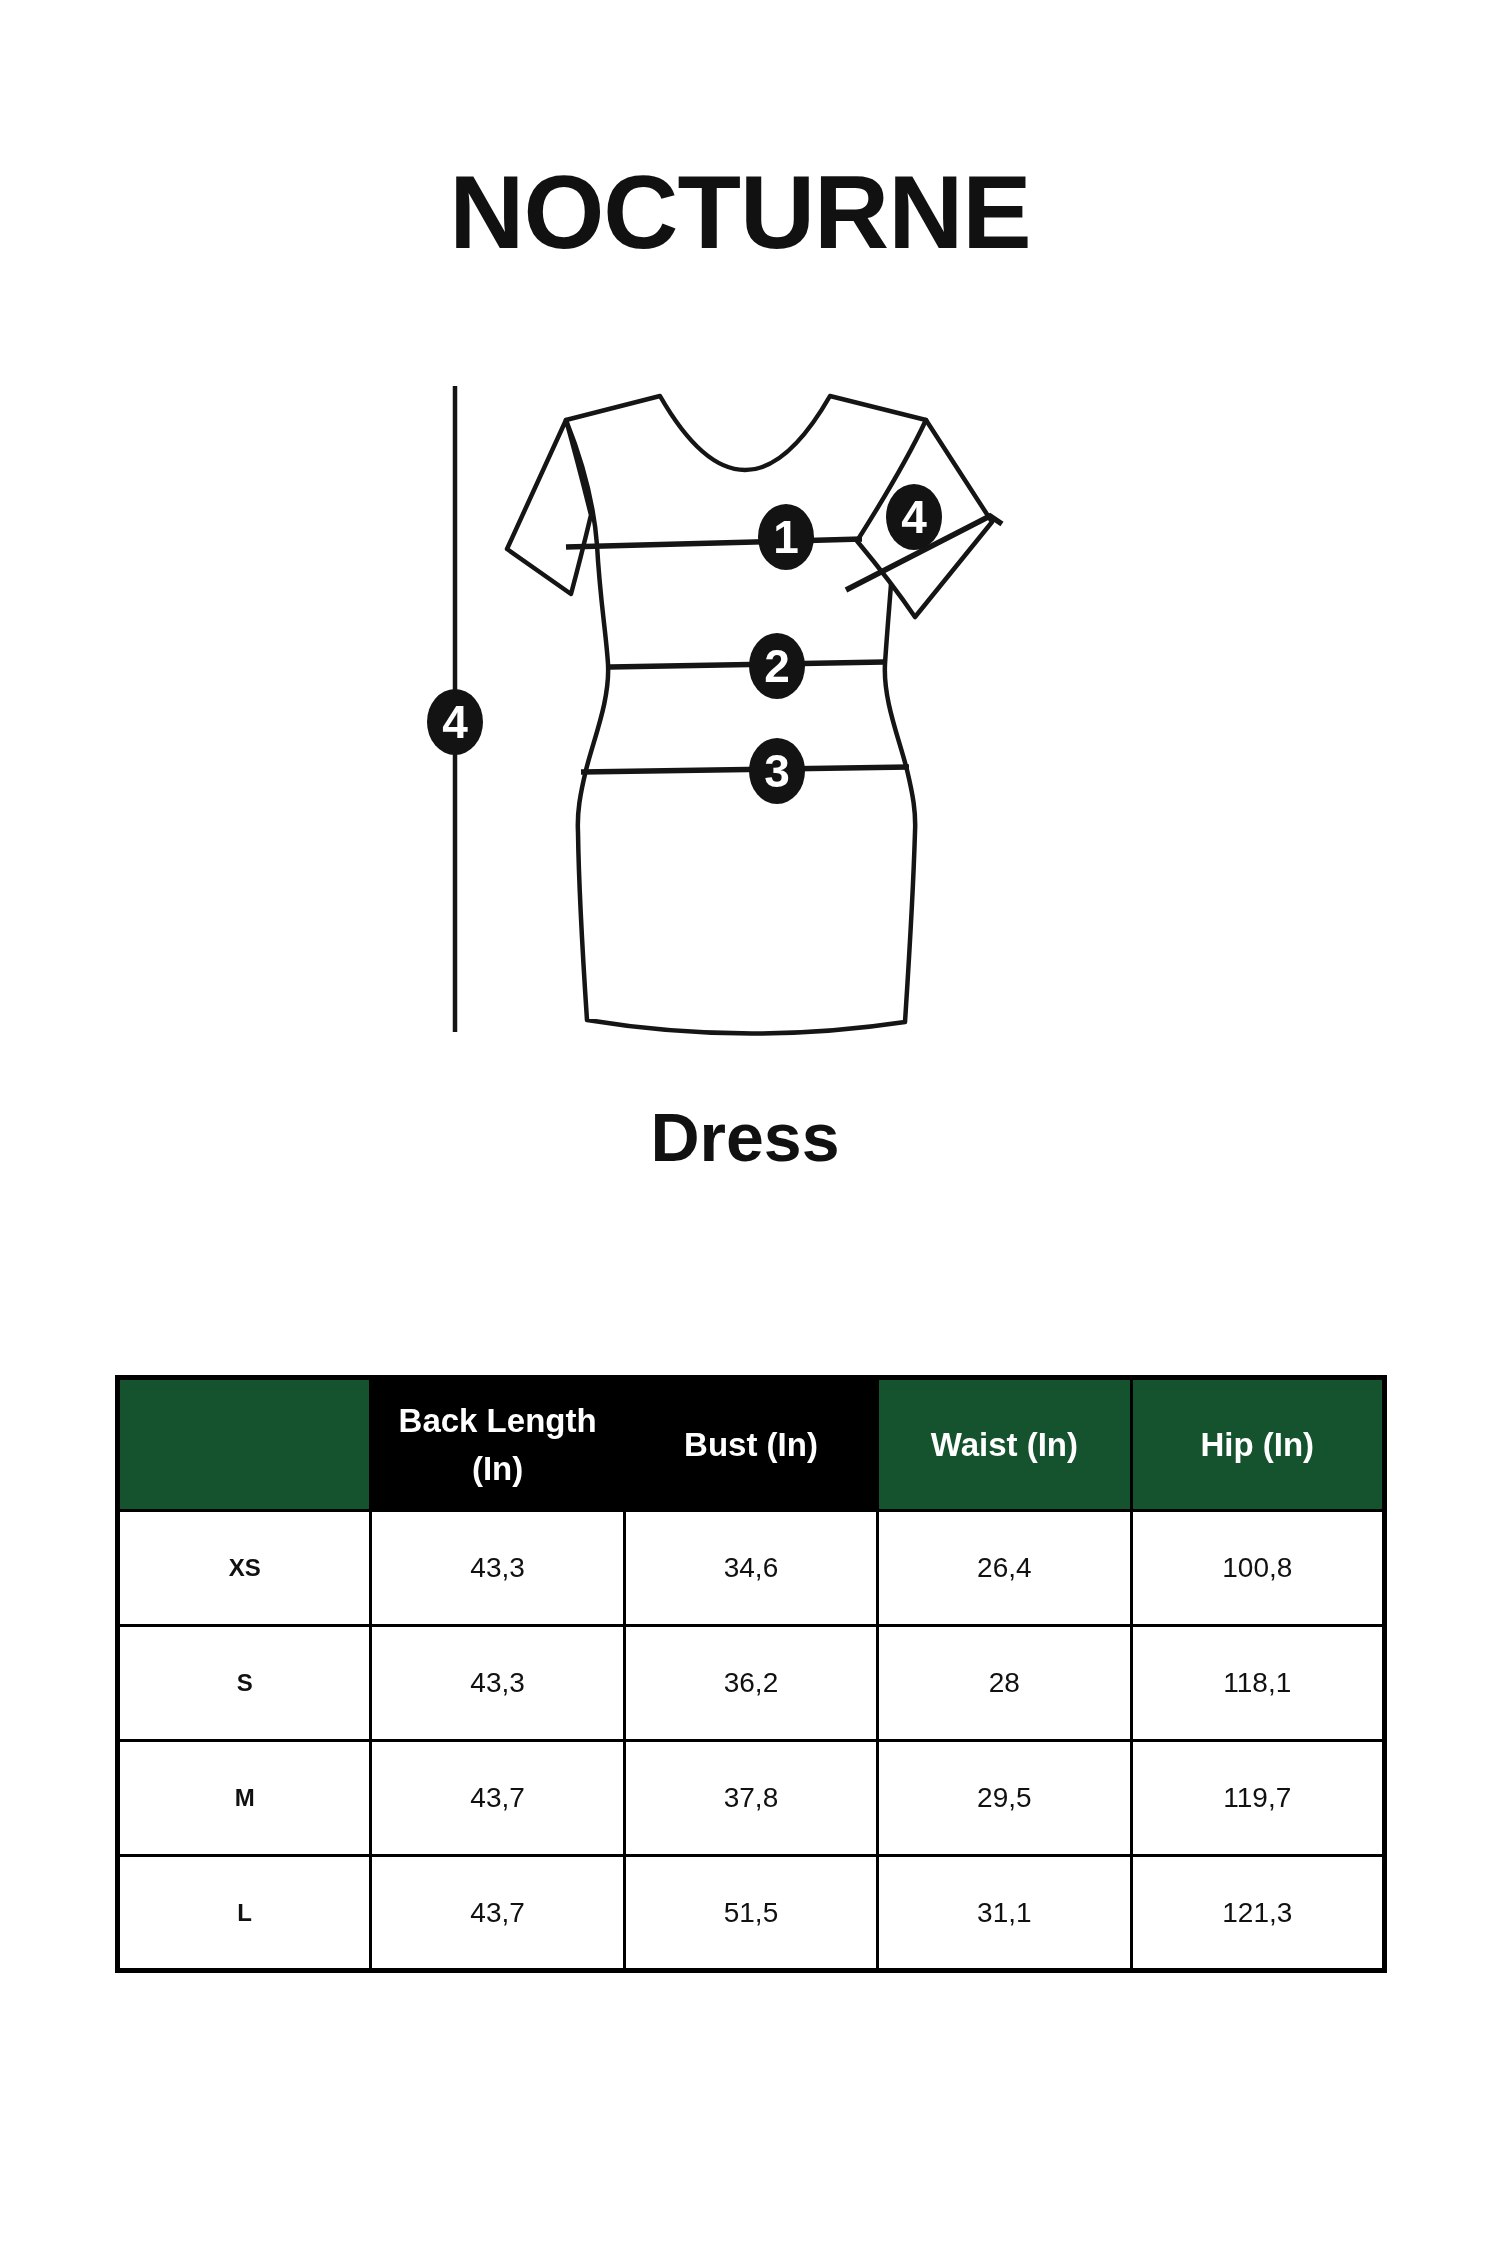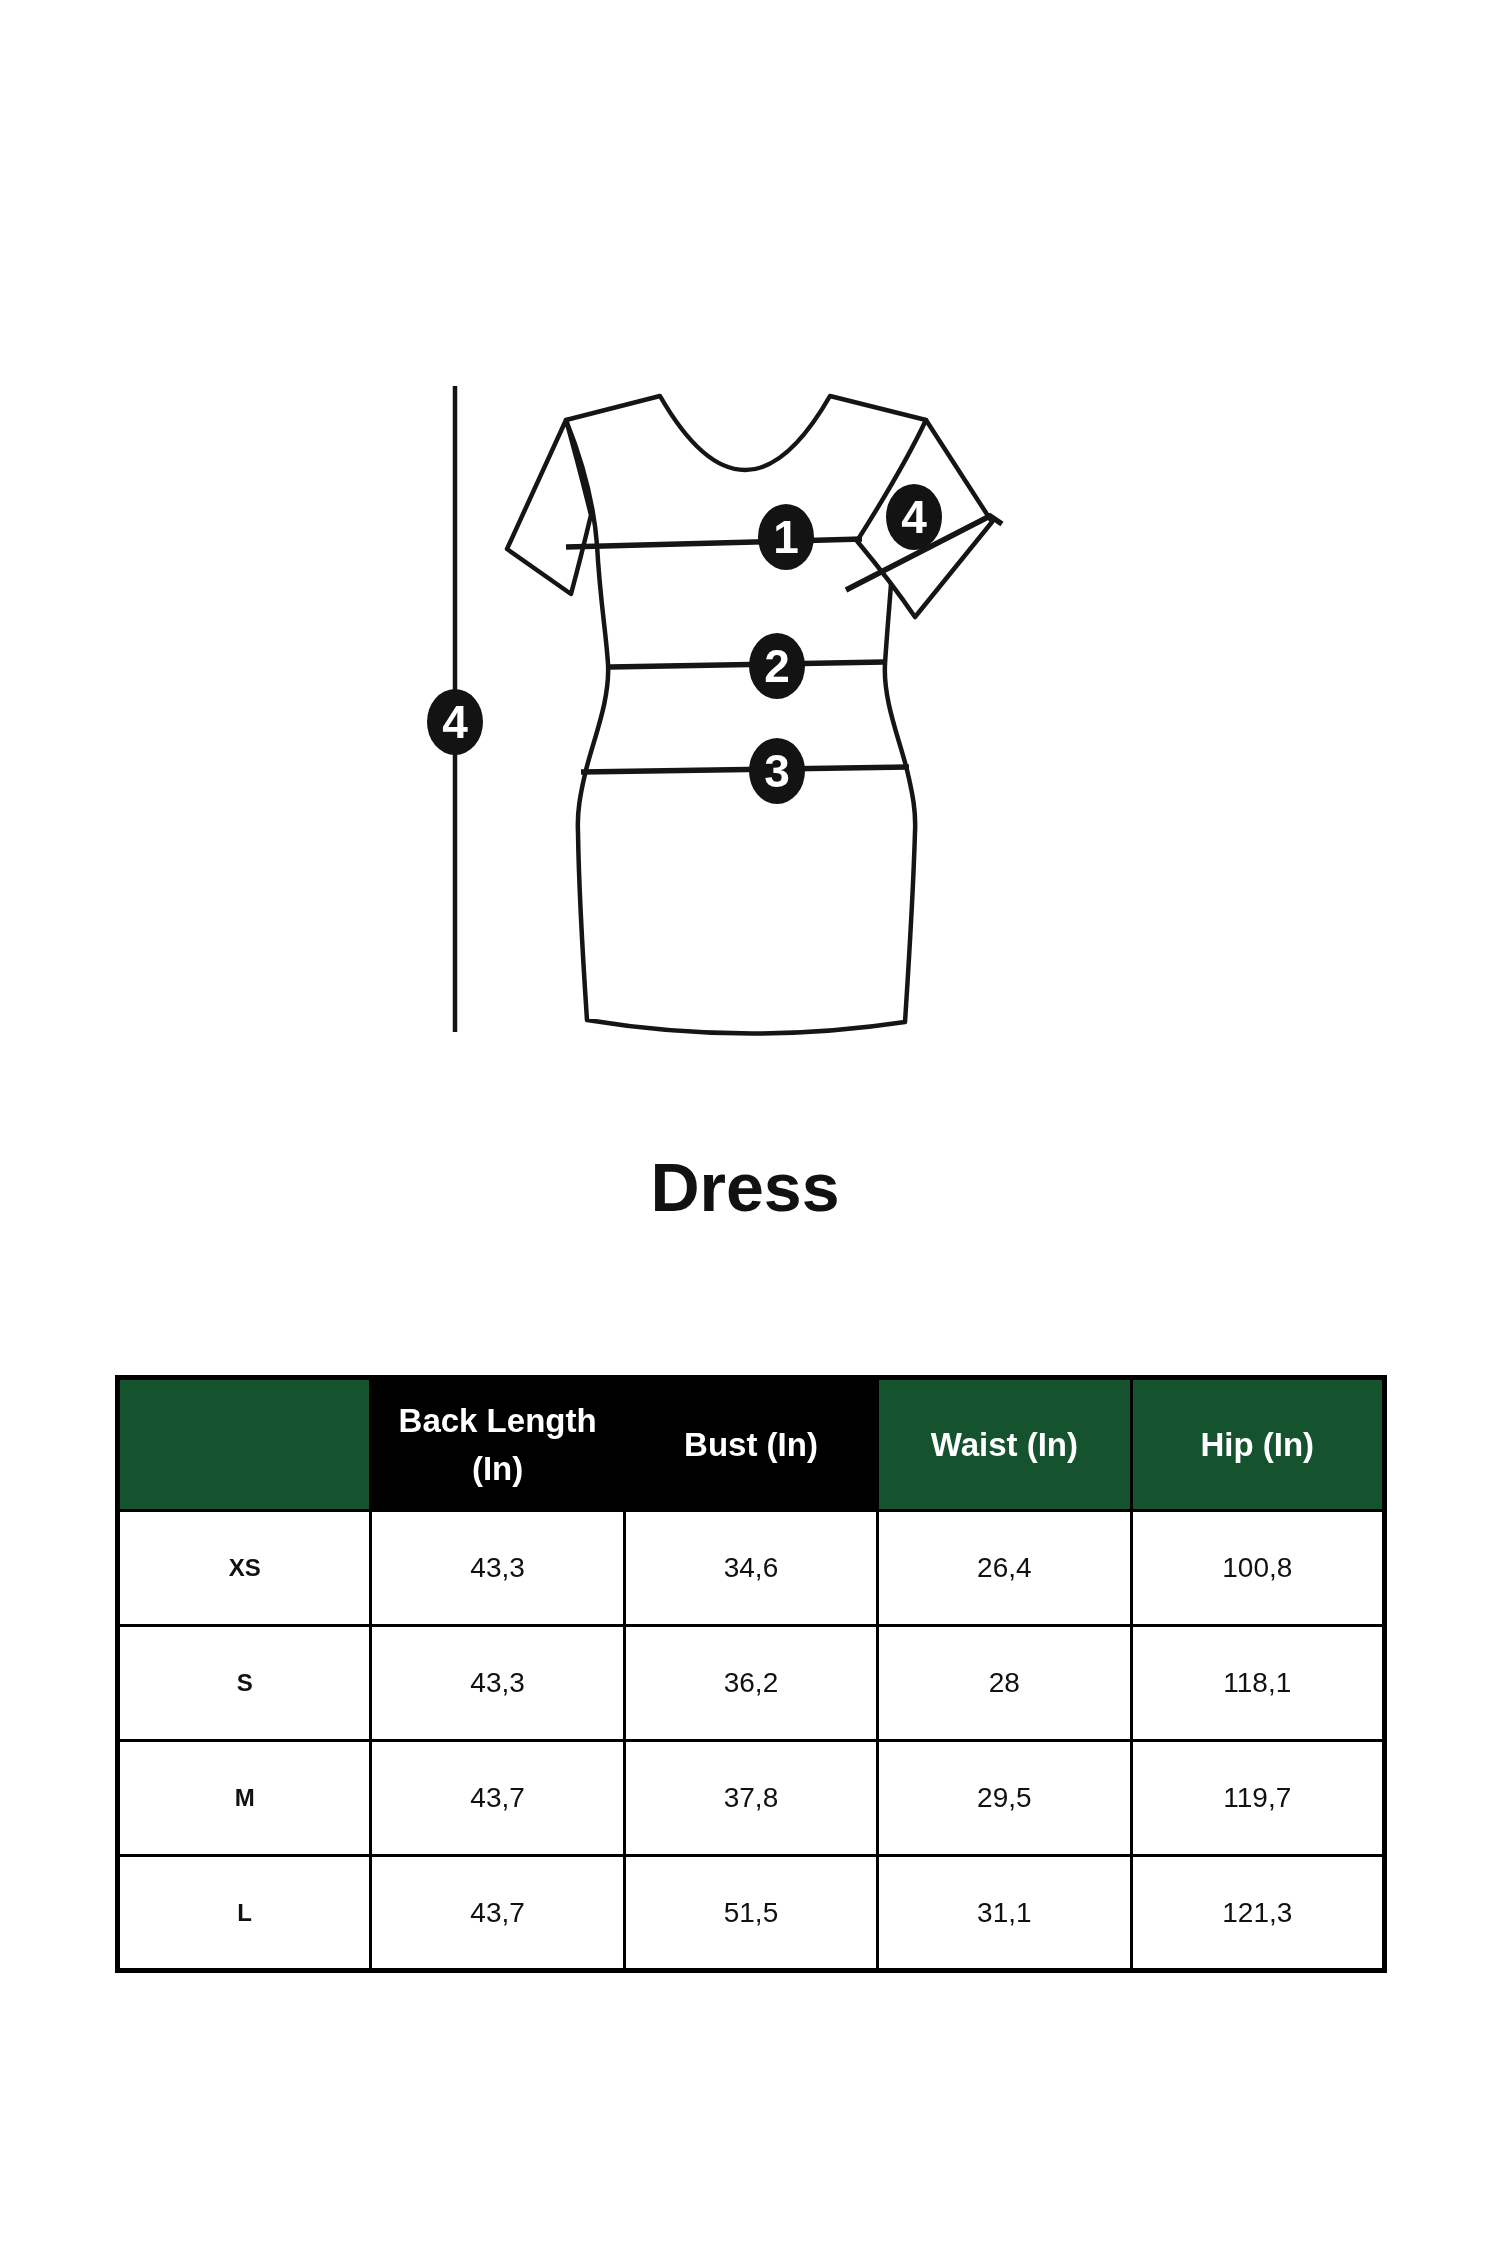--- a/index.html
+++ b/index.html
@@ -26,21 +26,21 @@
   }
   .diagram-svg{
     position:absolute;
     left:400px;
     top:360px;
     width:640px;
     height:700px;
   }
   .dress-label{
     position:absolute;
-    top:1148px;
+    top:1098px;
     left:0;
     width:1490px;
     margin:0;
     text-align:center;
     font-size:68px;
     font-weight:700;
     color:#111111;
   }
   table.size-table{
     position:absolute;
@@ -84,20 +84,21 @@
     font-size:46px;
     font-weight:700;
     fill:#ffffff;
   }
 </style>
 </head>
 <body>
 
 <div class="page">
 
+  <h1 class="brand-title">NOCTURNE</h1>
 
   <svg class="diagram-svg" viewBox="400 360 640 700">
 
     <line x1="455" y1="386" x2="455" y2="1032" stroke="#151515" stroke-width="4.5"></line>
 
     <path fill="#ffffff" stroke="#151515" stroke-width="4.5" stroke-linejoin="round" d="M 660 396
              Q 745 544 830 396
              L 926 420
              C 908 465 897 505 894 545
              C 890 600 887 632 885 664

